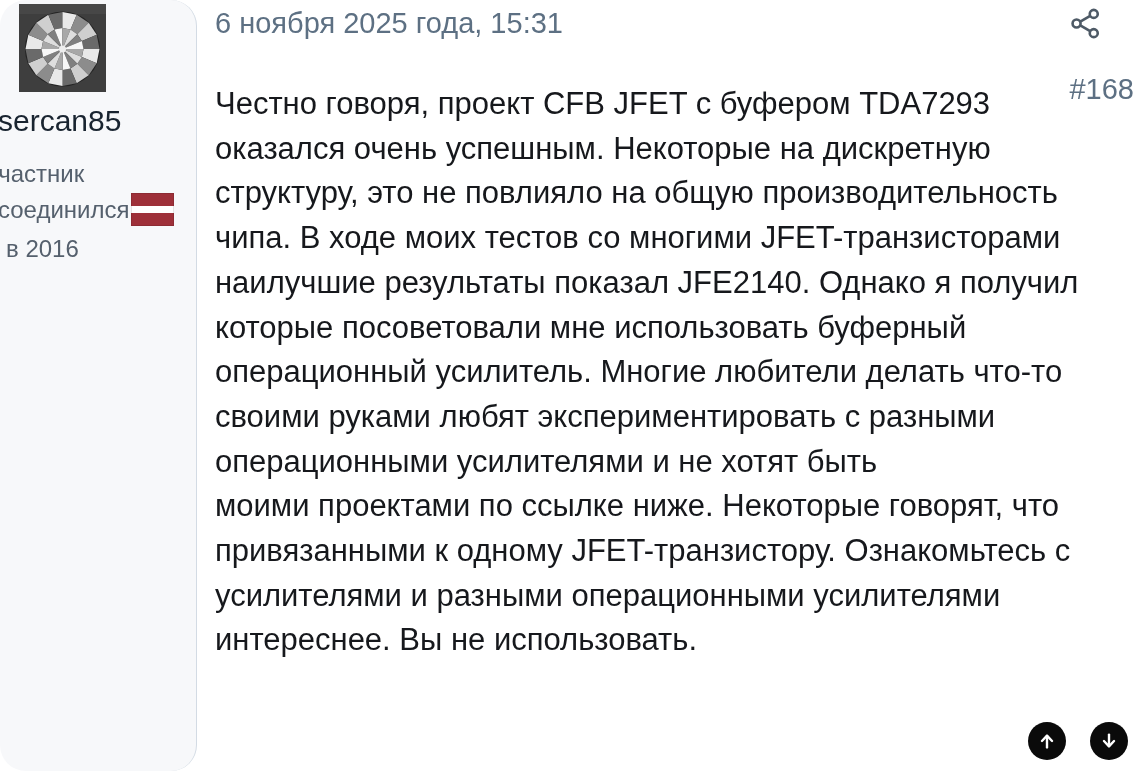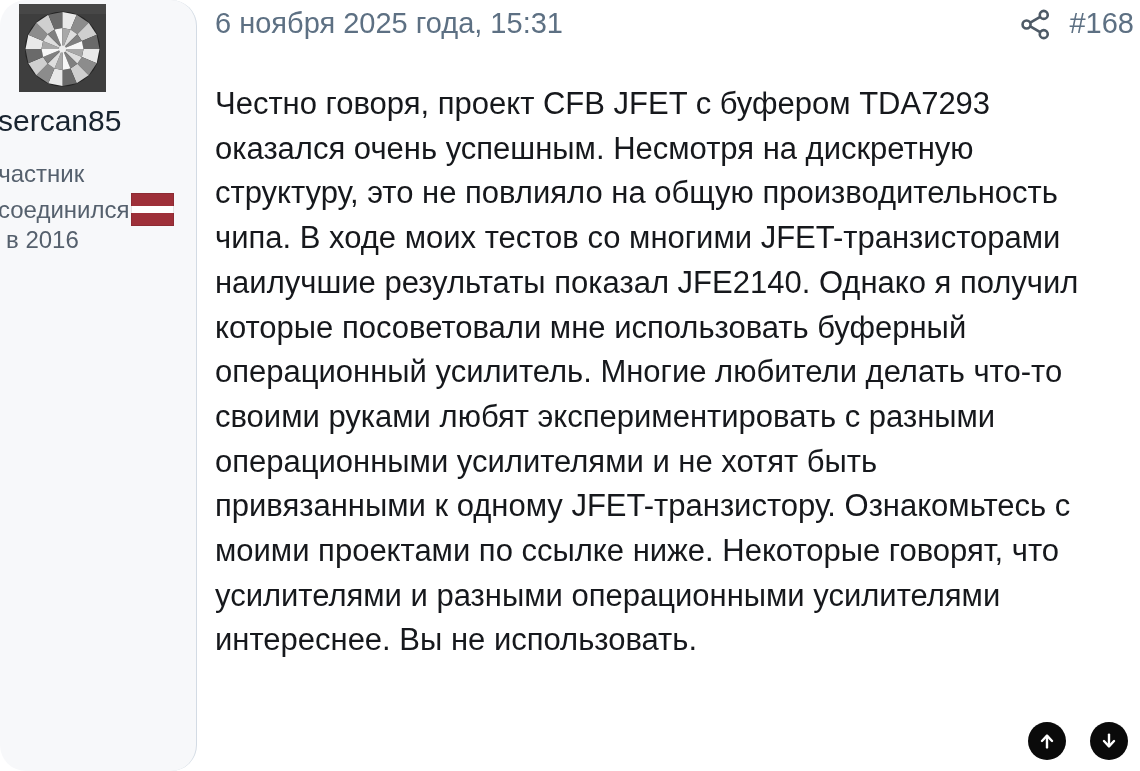--- a/index.html
+++ b/index.html
@@ -14,34 +14,34 @@
     background:#f7f8fa;border-right:1px solid #d3dbe4;overflow:hidden;border-radius:26px;
   }
   .avatar{position:absolute;left:19px;top:4px;width:87px;height:88px;cursor:pointer;}
   .avatar svg{display:block;width:100%;height:100%;}
   .username{
     position:absolute;left:-2px;top:102px;font-size:30px;line-height:38px;
     color:#192430;white-space:nowrap;cursor:pointer;
   }
   .user-title{position:absolute;left:-17px;top:159px;font-size:24px;line-height:30px;color:#55606d;white-space:nowrap;}
   .joined1{position:absolute;left:-46px;top:195px;font-size:24px;line-height:30px;color:#55606d;white-space:nowrap;}
-  .joined2{position:absolute;left:6px;top:225px;font-size:24px;line-height:30px;color:#55606d;white-space:nowrap;}
+  .joined2{position:absolute;left:6px;top:234px;font-size:24px;line-height:30px;color:#55606d;white-space:nowrap;}
   .flag{
     position:absolute;left:131px;top:193px;width:43px;height:33px;
     background:linear-gradient(to bottom,#9e3039 0 40%,#ffffff 40% 60%,#9e3039 60% 100%);
     box-shadow:0 0 0 1px rgba(0,0,0,.10) inset;
   }
   
   .main{position:absolute;left:197px;top:0;right:0;bottom:0;background:#ffffff;}
   .post-header{
     position:absolute;left:18px;right:6px;top:4px;
     display:flex;justify-content:space-between;align-items:flex-start;
   }
   .post-date{font-size:29px;line-height:38px;color:#5d7083;cursor:pointer;}
-  .header-right{display:flex;align-items:center;gap:17px;}
+  .header-right{display:flex;gap:30px;flex-direction:column;}
   .share-btn{background:none;border:none;padding:0;margin-top:3px;cursor:pointer;width:33px;height:33px;}
   .share-btn svg{display:block;}
   .post-number{font-size:29px;line-height:38px;color:#5d7083;cursor:pointer;}
   .post-body{
     position:absolute;left:18px;top:82px;right:6px;
     font-size:31px;line-height:44.7px;color:#16181c;
   }
   .post-body > div{white-space:nowrap;}
   
   .scrollers{position:absolute;right:12px;bottom:11px;display:flex;gap:24px;}
@@ -120,30 +120,30 @@
             <line x1="8.2" y1="13.3" x2="15.4" y2="17.6"></line>
           </svg>
         </span>
       </button>
       <span class="post-number">#168</span>
     </div>
   </header>
 
   <div class="post-body">
       <div>Честно говоря, проект CFB JFET с буфером TDA7293</div>
-      <div>оказался очень успешным. Несмотря на дискретную</div>
+      <div>оказался очень успешным. Некоторые на дискретную</div>
       <div>структуру, это не повлияло на общую производительность</div>
       <div>чипа. В ходе моих тестов со многими JFET-транзисторами</div>
       <div>наилучшие результаты показал JFE2140. Однако я получил</div>
       <div>которые посоветовали мне использовать буферный</div>
       <div>операционный усилитель. Многие любители делать что-то</div>
       <div>своими руками любят экспериментировать с разными</div>
       <div>операционными усилителями и не хотят быть</div>
+      <div>моими проектами по ссылке ниже. Некоторые говорят, что</div>
       <div>привязанными к одному JFET-транзистору. Ознакомьтесь с</div>
-      <div>моими проектами по ссылке ниже. Некоторые говорят, что</div>
       <div>усилителями и разными операционными усилителями</div>
       <div>интереснее. Вы не использовать.</div>
     </div>
 
   <div class="scrollers">
     <button class="circle-btn">
       <span>
         <svg width="22" height="22" viewBox="0 0 24 24" fill="none" stroke="#ffffff" stroke-width="2.6" stroke-linecap="round" stroke-linejoin="round" xmlns="http://www.w3.org/2000/svg">
           <line x1="12" y1="19" x2="12" y2="6.5"></line>
           <polyline points="6.5,12 12,6.2 17.5,12"></polyline>

